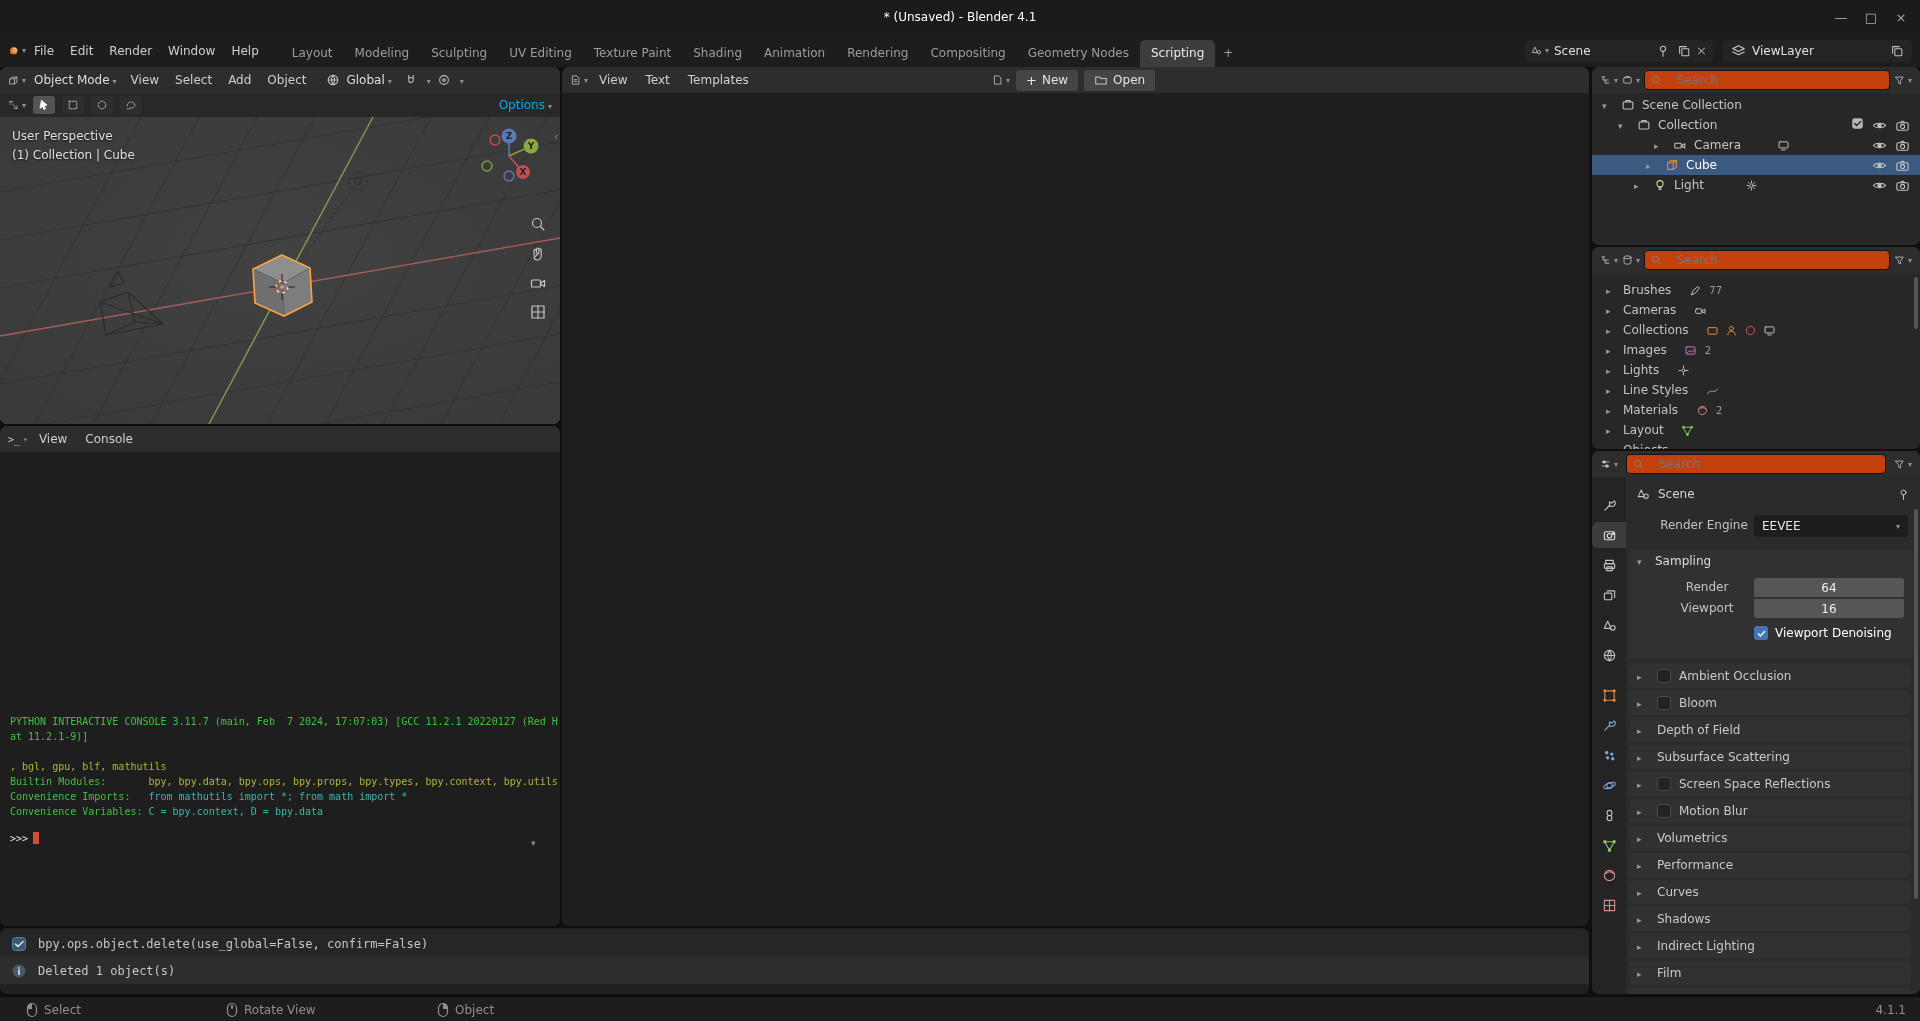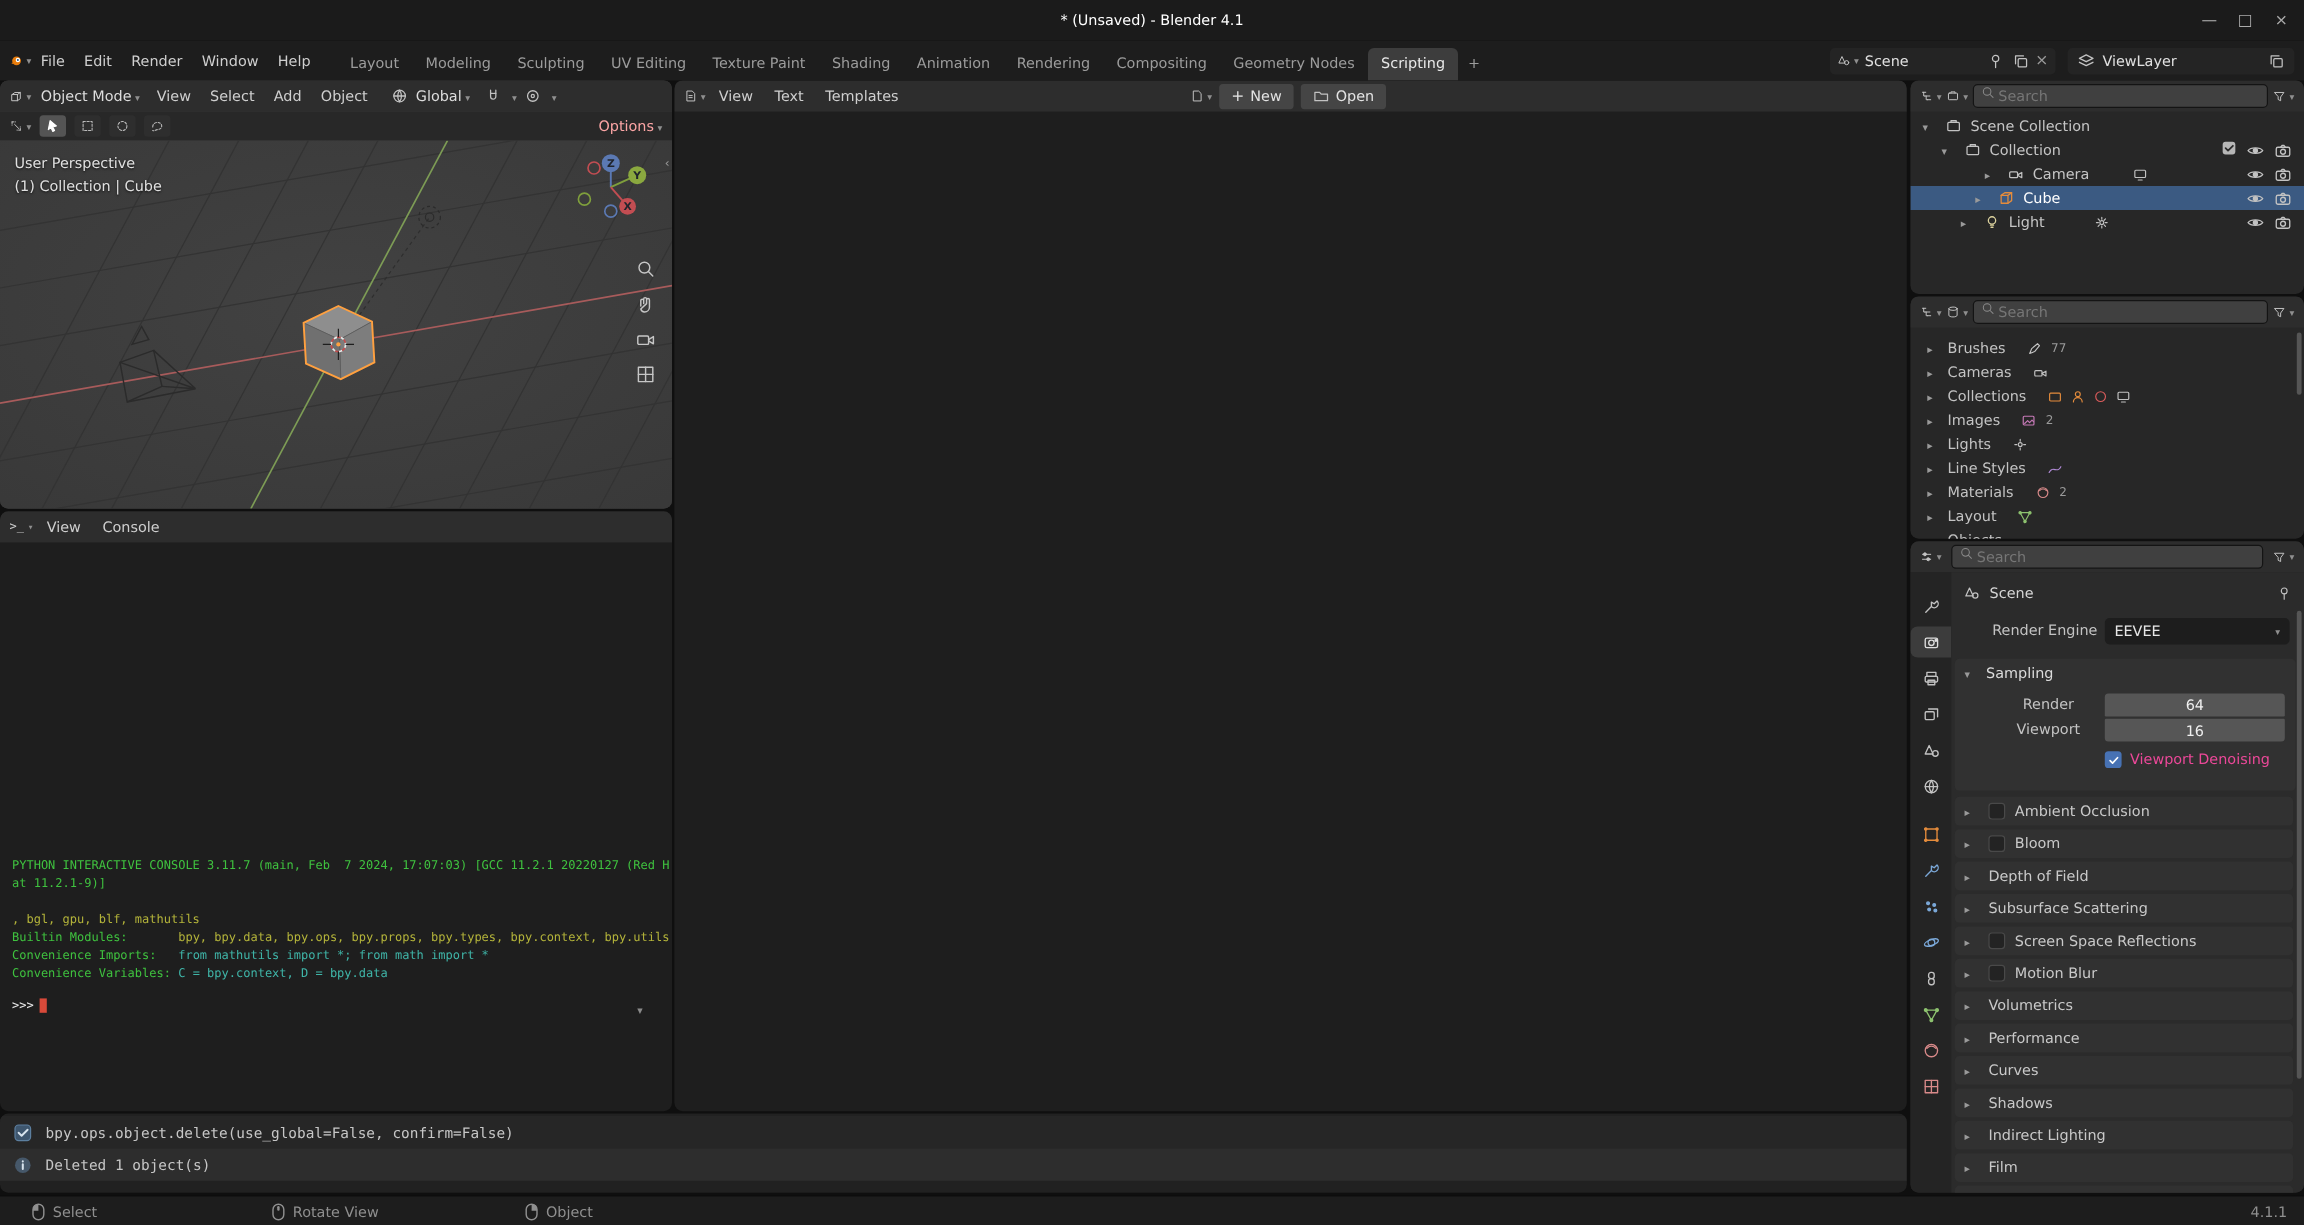--- a/index.html
+++ b/index.html
@@ -21,21 +21,21 @@
   .mono{font-family:"DejaVu Sans Mono","Liberation Mono",monospace}
   
   #titlebar{left:0;top:0;width:1920px;height:34px;background:#1b1b1b}
   #titlebar .wbtn{width:30px;text-align:center;color:#ababab;font-size:13px}
   
   #topbar{left:0;top:34px;width:1920px;height:33px;background:#1d1d1d;display:flex;align-items:center;padding:0 8px}
   .tab{height:27px;line-height:27px;padding:0 11px;color:#9c9c9c;border-radius:5px 5px 0 0;align-self:flex-end;white-space:nowrap}
   .tab.active{background:#3d3d3d;color:#e9e9e9}
   .widget{background:#242424;border-radius:4px;height:22px;display:flex;align-items:center;padding:0 6px;gap:3px;color:#d2d2d2}
   
-  .search{background:#404040;border:1px solid #141414;border-radius:4px;height:20px;display:flex;padding:0 6px;gap:3px;color:#8a8a8a;flex:1}
+  .search{background:#c2410c;border:1px solid #141414;border-radius:4px;height:20px;display:flex;align-items:center;padding:0 6px;gap:15px;color:#8a8a8a;flex:1}
   .search input{background:none;border:none;outline:none;color:#ddd;font-size:12px;width:100%;font-family:inherit}
   .search input::placeholder{color:#767676}
   
   .btnu{background:#454545;border:none;border-radius:3px;height:21px;padding:0 10px;color:#e3e3e3;display:inline-flex;align-items:center;gap:5px;font-size:12px;font-family:inherit}
   .plus::before{content:"+";font-size:13px;color:#e3e3e3}
   
   .orow{position:absolute;left:0;right:0;height:20px;display:flex;align-items:center;gap:5px;color:#c5c5c5}
   .orow .rt{margin-left:auto;display:flex;align-items:center;gap:8px;padding-right:10px;color:#a3a3a3}
   .orow.sel{background:#3b5a82;color:#fff}
   
@@ -196,21 +196,21 @@
         <svg class="s" width="12" height="12" viewBox="0 0 16 16">
             <circle cx="8" cy="8" r="5" stroke-dasharray="2.5 1.8"></circle>
           </svg>
       </span>
       <span class="selmode">
         <svg class="s" width="12" height="12" viewBox="0 0 16 16">
             <path d="M3 9c0-3 2.5-5 5-5s5 1.5 5 4-2 4-5 4c-2 0-2.5 2-5 1" stroke-dasharray="2.5 1.8"></path>
           </svg>
       </span>
       <div style="flex:1"></div>
-      <span class="dd" style="color:#fca5a5">Options</span>
+      <span class="dd" style="color:#0ea5e9">Options</span>
     </div>
     <div class="abs" style="left:0;top:50px;right:0;bottom:0;overflow:hidden">
       <svg width="560" height="307" viewBox="0 0 560 307">
         <defs>
           <radialGradient id="vpbg" cx="50%" cy="45%" r="80%">
             <stop offset="0%" stop-color="#424242"></stop>
               <stop offset="100%" stop-color="#383838"></stop>
           </radialGradient>
         </defs>
         <rect width="560" height="307" fill="url(#vpbg)"></rect>
@@ -836,21 +836,21 @@
         <div class="plabelbox" style="top:52px">Viewport</div>
         <div class="valfield" style="left:125px;top:50px;width:150px;border-radius:1px 1px 3px 3px">
           <span>16</span>
         </div>
         <div class="abs flex" style="left:125px;top:77px;gap:7px">
           <span class="cb-blue">
             <svg width="11" height="11" viewBox="0 0 16 16">
                 <path d="M3.5 8.5l3 3 6-6.5" fill="none" stroke="#fff" stroke-width="2" stroke-linecap="round" stroke-linejoin="round"></path>
               </svg>
           </span>
-          <span style="color:#ec4899">Viewport Denoising</span>
+          <span style="color:#ffffff">Viewport Denoising</span>
         </div>
       </div>
 
       <div class="ppanel" style="top:187px">
         <span class="car-closed"></span>
         <span class="cb-dark"></span>
         <span>Ambient Occlusion</span>
       </div>
       <div class="ppanel" style="top:214px">
         <span class="car-closed"></span>

